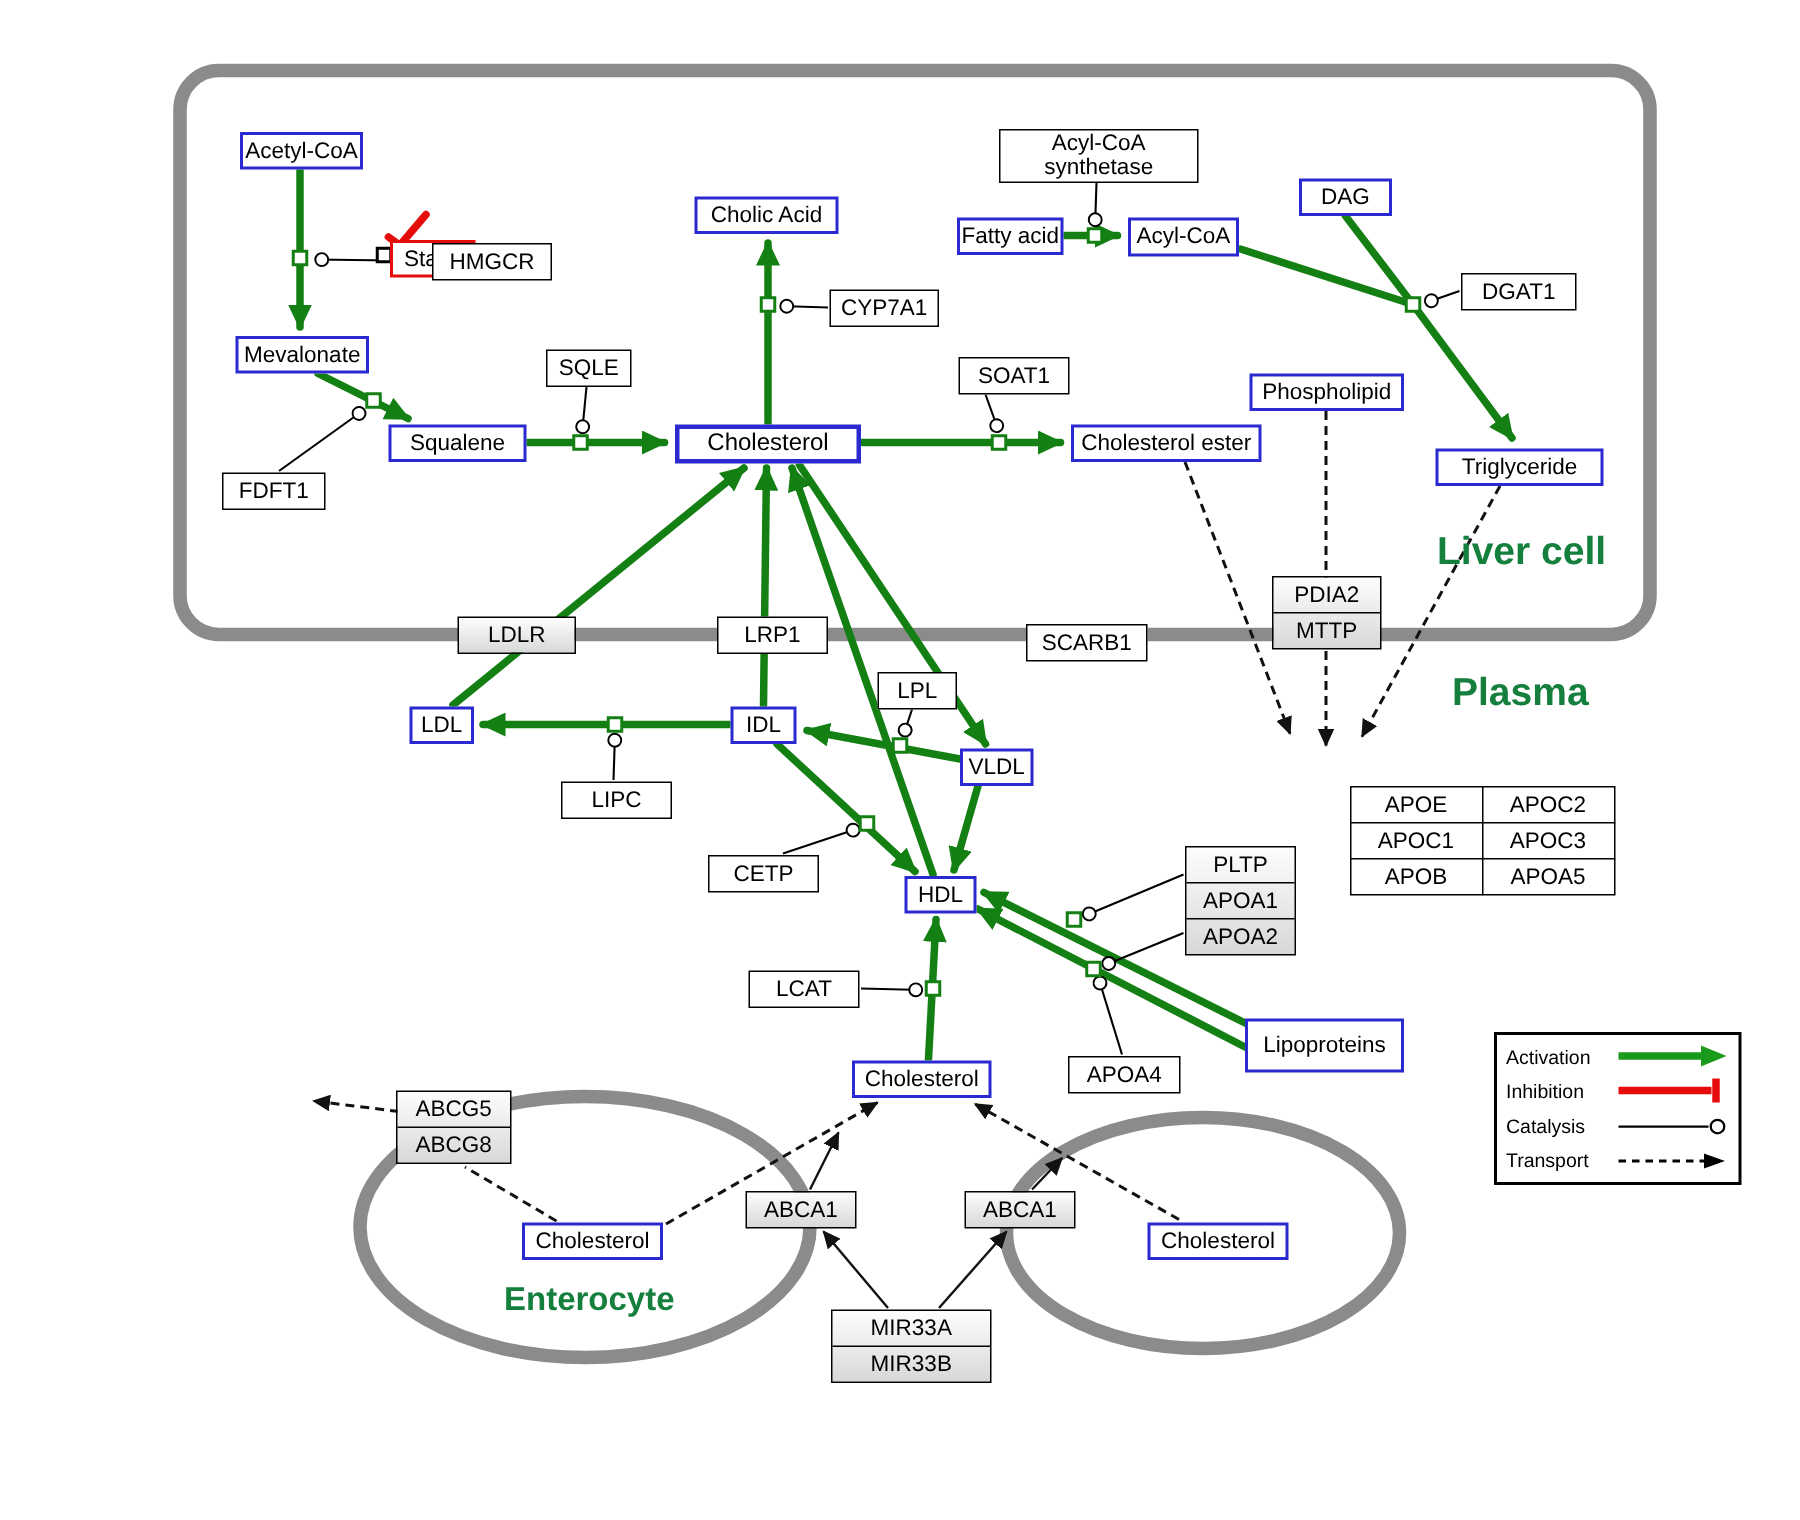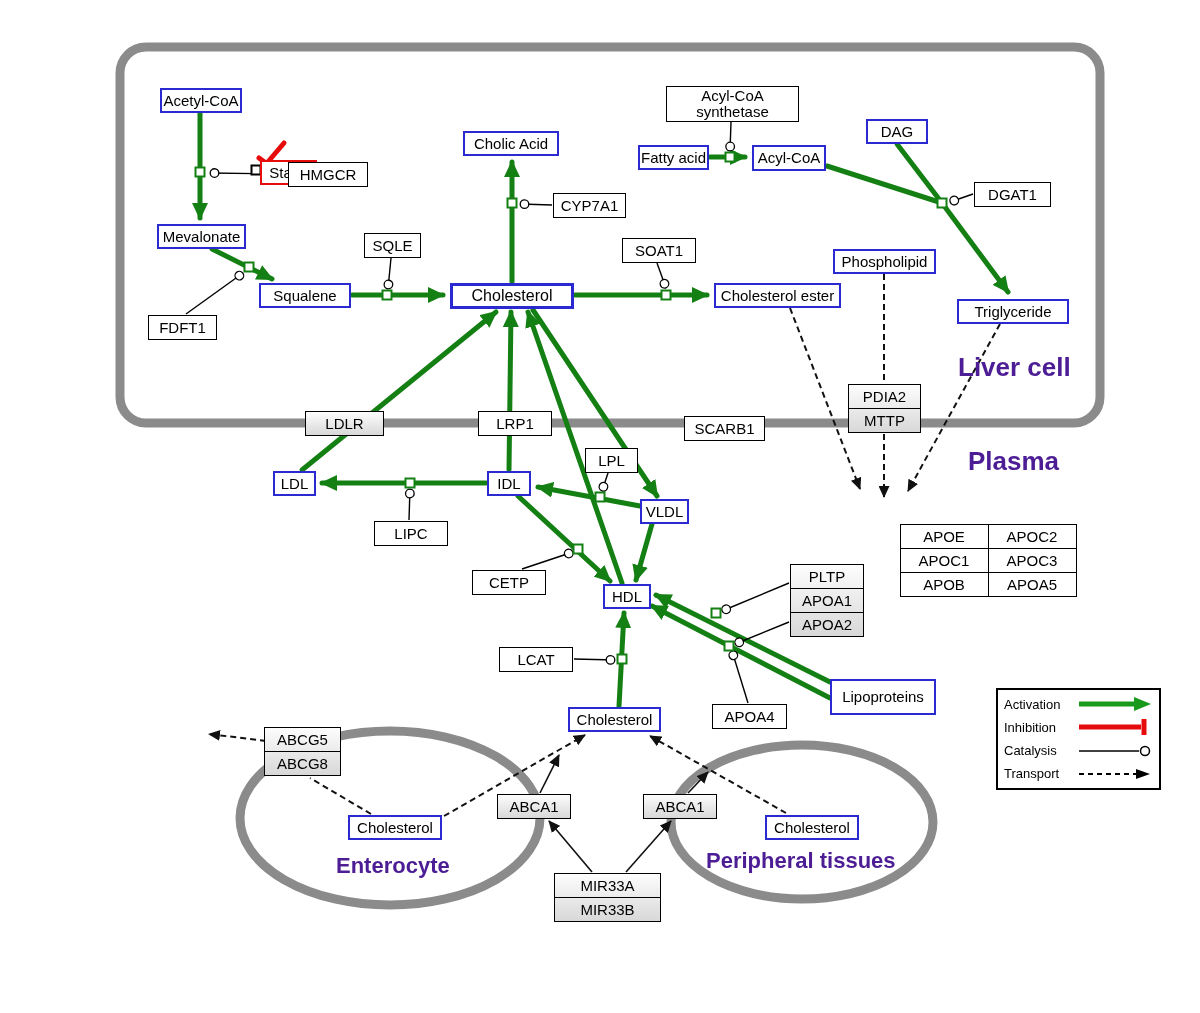--- a/index.html
+++ b/index.html
@@ -10,21 +10,21 @@
         background:#fff;border:1px solid #000;box-sizing:border-box;font-size:15px;
         color:#000;text-align:center;line-height:1.05;}
   .met{border:2px solid #2a2ad0;}
   .met.big{border-width:3px;font-size:16px;}
   .red{border:2px solid #e60c0c;margin-top:43px;}
   .grad{background:linear-gradient(#fdfdfd,#d8d8d8);}
   .stack{flex-direction:column;padding:0;}
   .stack .row{flex:1;width:100%;display:flex;align-items:center;justify-content:center;
               border-top:1px solid #000;box-sizing:border-box;}
   .stack .row:first-child{border-top:none;}
-  .comp-label{position:absolute;font-weight:bold;color:#4c1d95;}
+  .comp-label{position:absolute;font-weight:bold;color:#15803d;}
   .apo-table{position:absolute;display:grid;grid-template-columns:88px 88px;}
   .apo-cell{border:1px solid #000;height:25px;display:flex;align-items:center;justify-content:center;
             background:#fff;font-size:15px;box-sizing:border-box;margin:-0.5px;}
   .legend{position:absolute;left:996px;top:688px;width:165px;height:102px;border:2px solid #000;
           box-sizing:border-box;display:flex;flex-direction:column;justify-content:space-evenly;
           padding:2px 6px;background:#fff;text-align:center;}
   .lrow{display:flex;align-items:center;justify-content:space-between;height:22px;}
   .lrow span{font-size:13px;color:#000;}
 </style>
 </head>
@@ -150,21 +150,21 @@
   <div class="node met" style="left:348px;top:815px;width:94px;height:25px">Cholesterol</div>
   <div class="node met" style="left:765px;top:815px;width:94px;height:25px">Cholesterol</div>
   <div class="node met" style="left:830px;top:679px;width:106px;height:36px">Lipoproteins</div>
 
   <div class="node red" style="left:260px;top:117px;width:57px;height:25px">Statin</div>
 
   <div class="node" style="left:288px;top:162px;width:80px;height:25px">HMGCR</div>
   <div class="node" style="left:364px;top:233px;width:57px;height:25px">SQLE</div>
   <div class="node" style="left:148px;top:315px;width:69px;height:25px">FDFT1</div>
   <div class="node" style="left:553px;top:193px;width:73px;height:25px">CYP7A1</div>
-  <div class="node" style="left:622px;top:238px;width:74px;height:25px">SOAT1</div>
+  <div class="node" style="left:639px;top:238px;width:74px;height:25px">SOAT1</div>
   <div class="node" style="left:666px;top:86px;width:133px;height:36px;padding:0 10px">Acyl-CoA synthetase</div>
   <div class="node" style="left:974px;top:182px;width:77px;height:25px">DGAT1</div>
   <div class="node grad" style="left:305px;top:411px;width:79px;height:25px">LDLR</div>
   <div class="node" style="left:478px;top:411px;width:74px;height:25px">LRP1</div>
   <div class="node" style="left:684px;top:416px;width:81px;height:25px">SCARB1</div>
   <div class="node" style="left:585px;top:448px;width:53px;height:25px">LPL</div>
   <div class="node" style="left:374px;top:521px;width:74px;height:25px">LIPC</div>
   <div class="node" style="left:472px;top:570px;width:74px;height:25px">CETP</div>
   <div class="node" style="left:499px;top:647px;width:74px;height:25px">LCAT</div>
   <div class="node" style="left:712px;top:704px;width:75px;height:25px">APOA4</div>
@@ -194,21 +194,20 @@
     <div class="apo-cell">APOC2</div>
     <div class="apo-cell">APOC1</div>
     <div class="apo-cell">APOC3</div>
     <div class="apo-cell">APOB</div>
     <div class="apo-cell">APOA5</div>
   </div>
 
   <div class="comp-label" style="left:958px;top:352px;font-size:26px">Liver cell</div>
   <div class="comp-label" style="left:968px;top:446px;font-size:26px">Plasma</div>
   <div class="comp-label" style="left:336px;top:853px;font-size:22px">Enterocyte</div>
-  <div class="comp-label" style="left:706px;top:848px;font-size:22px">Peripheral tissues</div>
 
   <div class="legend">
     <div class="lrow">
       <span>Activation</span>
       <svg width="76" height="18">
         <line x1="2" y1="9" x2="58" y2="9" stroke="#1a9a1a" stroke-width="5"></line>
         <polygon points="57,2 74,9 57,16" fill="#1a9a1a"></polygon>
       </svg>
     </div>
     <div class="lrow">

